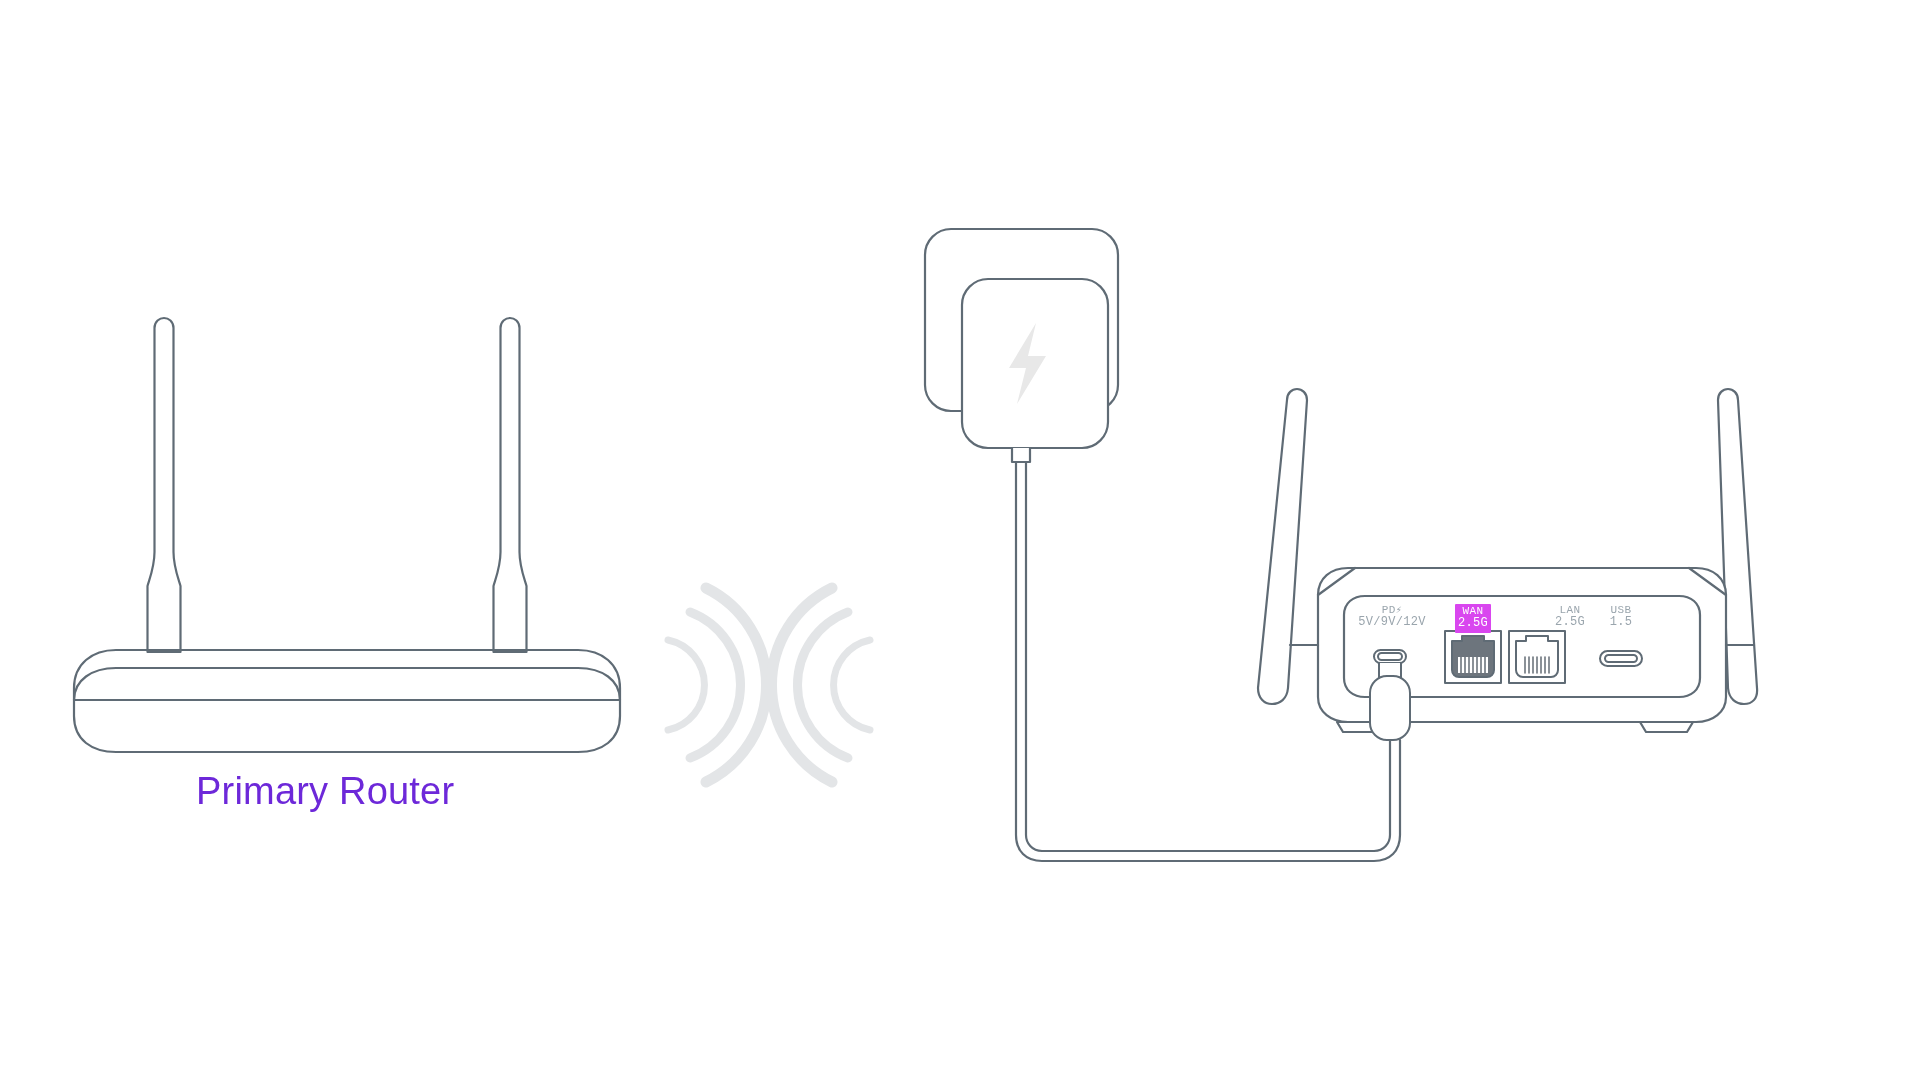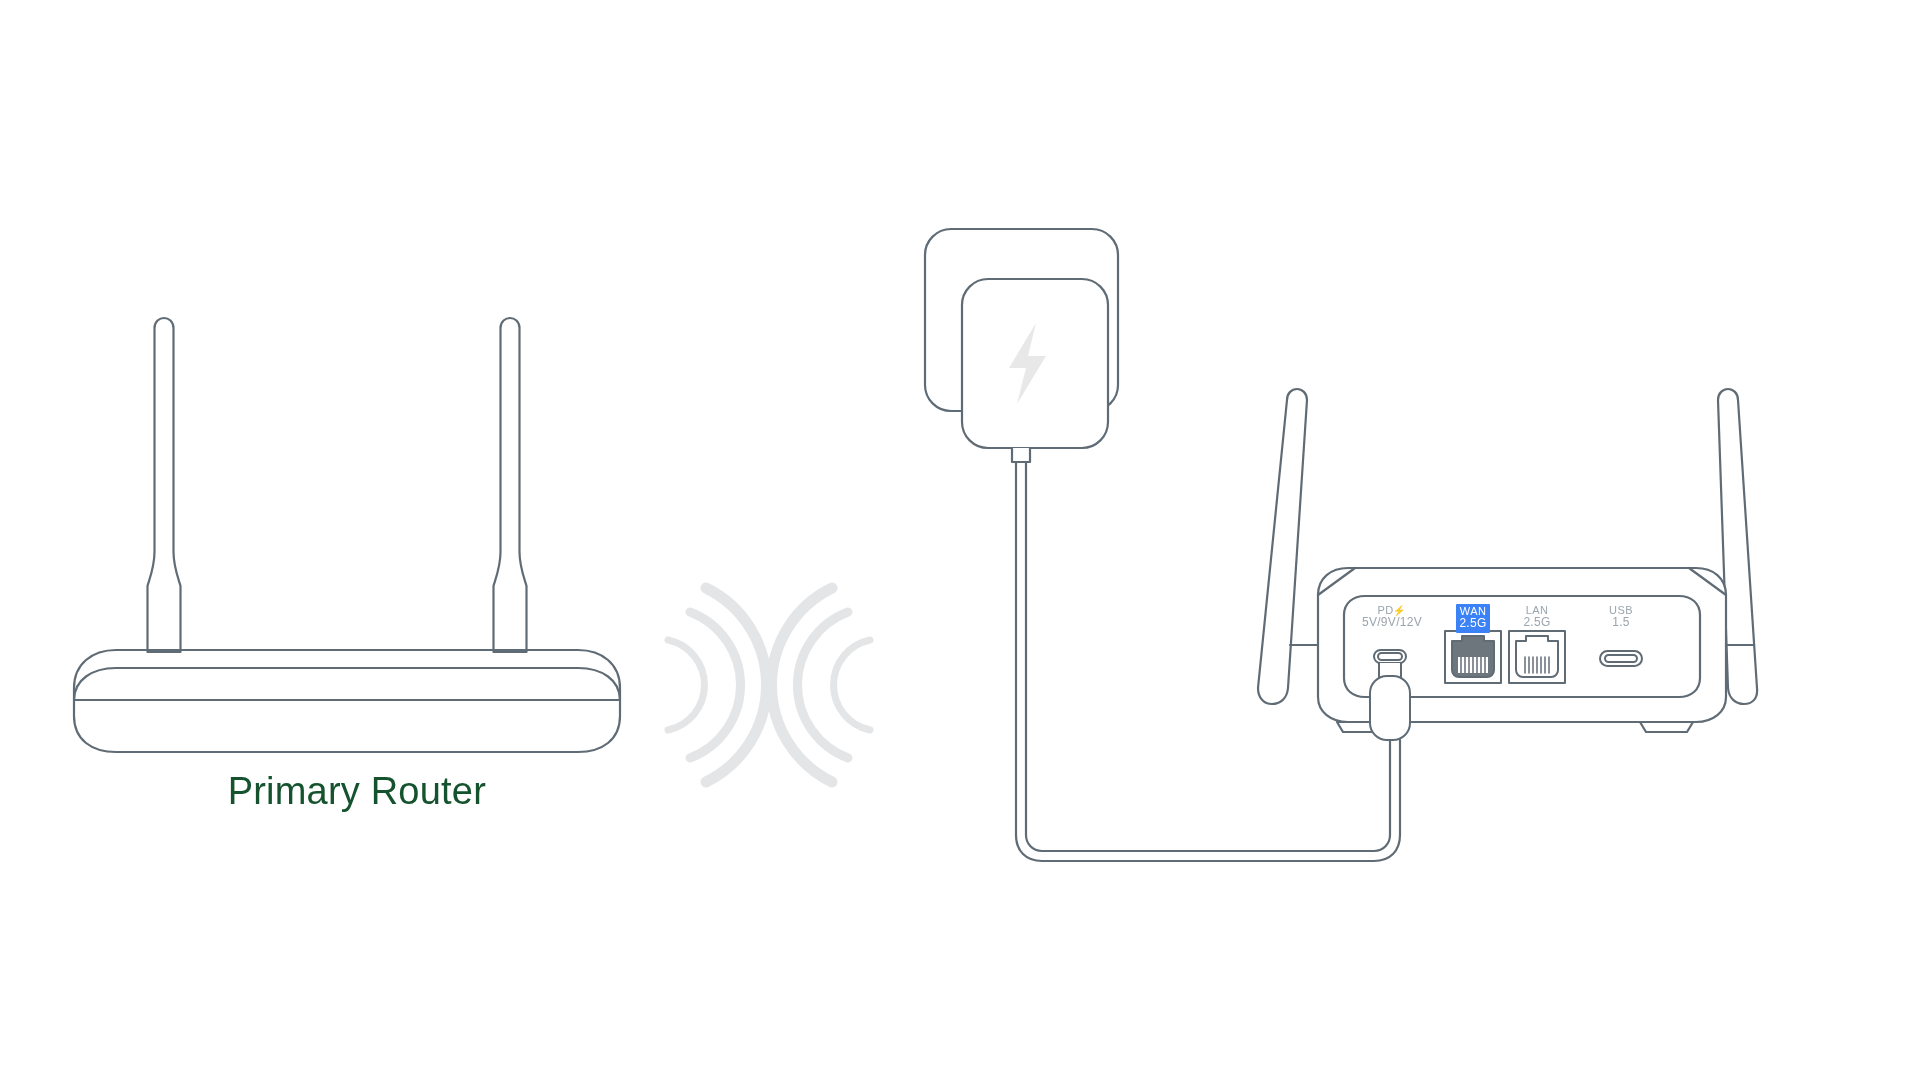--- a/index.html
+++ b/index.html
@@ -25,52 +25,52 @@
     top: 0;
     width: 1920px;
     height: 1080px;
     display: block;
   }
   .router-label {
     position: absolute;
     left: 196px;
     top: 770px;
     width: 290px;
-    text-align: right;
+    text-align: left;
     font-family: "Liberation Sans", sans-serif;
     font-size: 38px;
     font-weight: 400;
     letter-spacing: 0.2px;
-    color: #14532d;
+    color: #6d28d9;
     white-space: nowrap;
   }
   .port-label {
     position: absolute;
-    font-family: Liberation Sans, sans-serif;
+    font-family: Liberation Mono, monospace;
     text-align: center;
     line-height: 1.12;
     white-space: nowrap;
     pointer-events: none;
   }
   .port-label .pl-main {
     display: block;
     font-size: 11px;
     letter-spacing: 0.4px;
   }
   .port-label .pl-sub {
     display: block;
     font-size: 12px;
     letter-spacing: 0.3px;
   }
   .pl-plain .pl-main,
   .pl-plain .pl-sub {
     color: #9aa5ad;
   }
   .pl-hl {
-    background: #3b82f6;
+    background: #d946ef;
     padding: 1px 3px 2px 3px;
     border-radius: 1px;
   }
   .pl-hl .pl-main,
   .pl-hl .pl-sub {
     color: #ffffff;
   }
   .bolt-inline {
     font-size: 10px;
     vertical-align: baseline;
@@ -293,21 +293,21 @@
     <span class="pl-sub">5V/9V/12V</span>
   </div>
 
   <div class="port-label" style="left:1447px; top:604px; width:52px;">
     <span class="pl-hl" style="display:inline-block;">
       <span class="pl-main">WAN</span>
       <span class="pl-sub">2.5G</span>
     </span>
   </div>
 
-  <div class="port-label pl-plain" style="left:1511px; top:604px; width:52px;">
+  <div class="port-label pl-plain" style="left:1544px; top:604px; width:52px;">
     <span class="pl-main">LAN</span>
     <span class="pl-sub">2.5G</span>
   </div>
 
   <div class="port-label pl-plain" style="left:1595px; top:604px; width:52px;text-align:center;">
     <span class="pl-main">USB</span>
     <span class="pl-sub">1.5</span>
   </div>
 
 </div>

